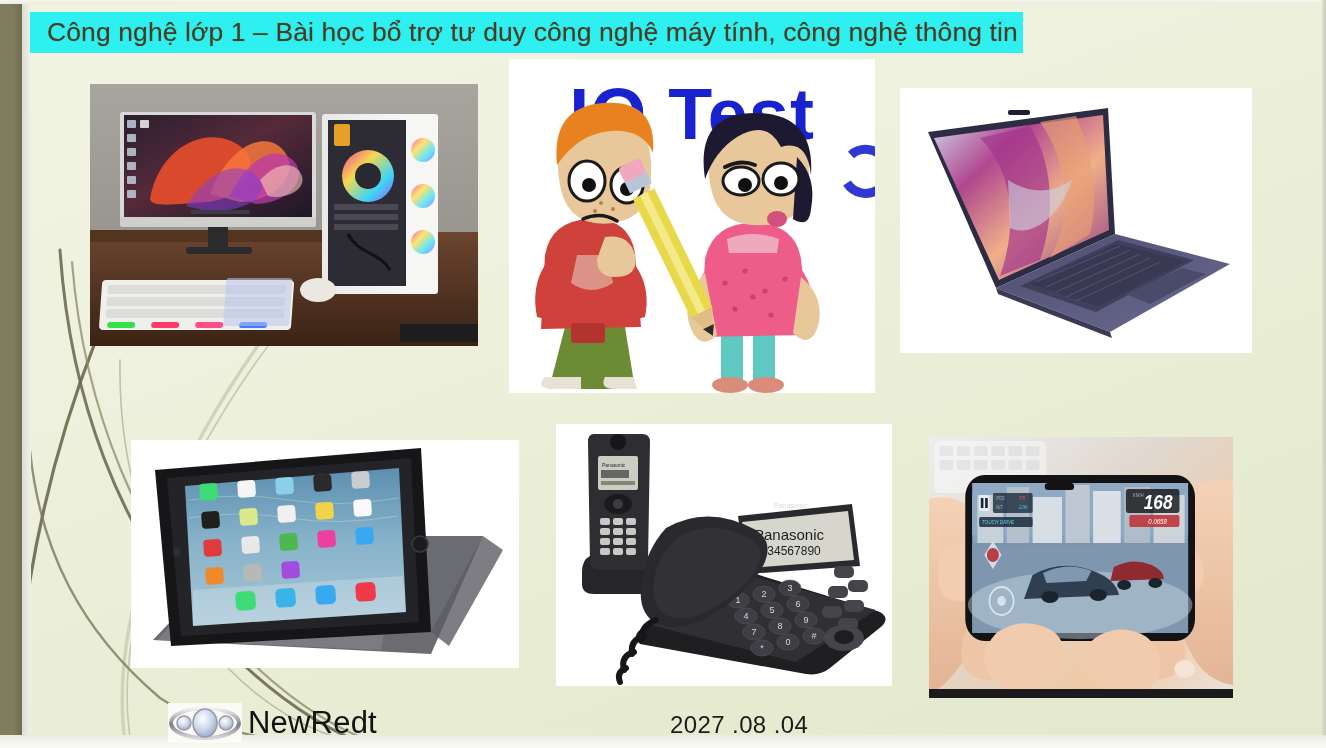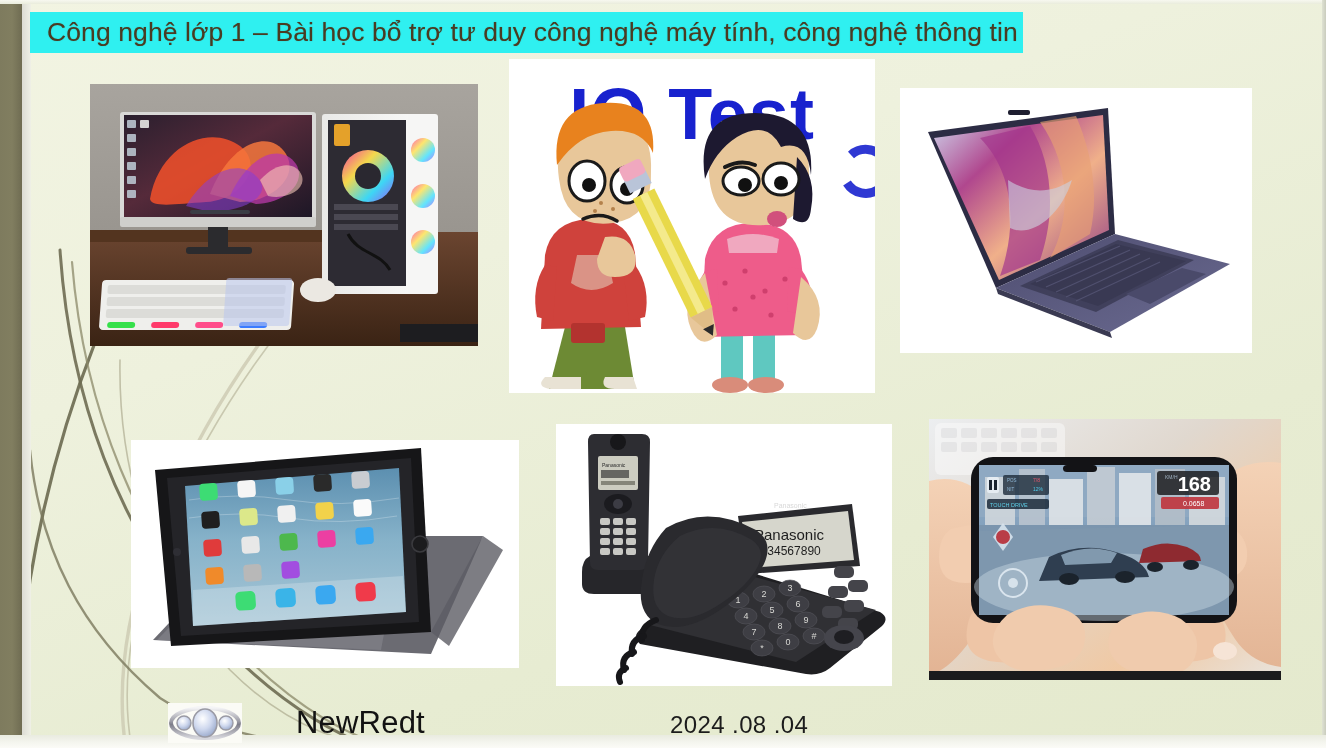--- a/index.html
+++ b/index.html
@@ -71,21 +71,21 @@
   }
   .photo svg, .photo .inner{ display:block; width:100%; height:100%; }
 
   
   .footer-logo{
     position:absolute; left:168px; top:703px; width:74px; height:40px;
     background:#fbfbf6; z-index:8;
   }
   .footer-name{
     position:absolute; left:248px; top:705px; z-index:8;
-    font-size:31px; color:#121212; font-weight:400; letter-spacing:.2px;margin-left:48px;
+    font-size:31px; color:#121212; font-weight:400; letter-spacing:.2px;
   }
   .footer-date{
     position:absolute; left:670px; top:711px; z-index:8;
     font-size:24px; color:#1c1c1c; letter-spacing:.4px;
   }
 </style>
 </head>
 <body>
 
 <div id="slide">
@@ -450,21 +450,21 @@
       <path d="M124 112 q36 -18 72 4 q14 10 6 26 q-10 20 -38 38 q-30 20 -52 12 q-18 -8 -14 -36 q4 -26 26 -44Z" fill="#38383e" opacity=".55"></path>
       <g stroke="#17171a" stroke-width="6" fill="none" stroke-linecap="round">
         <path d="M100 196 q-16 6 -14 20"></path>
         <path d="M88 212 q-14 4 -12 18"></path>
         <path d="M78 228 q-14 4 -10 18"></path>
         <path d="M70 244 q-10 4 -6 14"></path>
       </g>
     </svg>
   </div>
 
-  <div class="photo" style="left:929px; top:419px; width:352px; height:261px;">
+  <div class="photo" style="left:929px; top:437px; width:304px; height:261px;font-style:italic;">
     <svg viewBox="0 0 352 261" preserveAspectRatio="none">
       <defs>
         <linearGradient id="deskbg" x1="0" y1="0" x2="1" y2="1">
           <stop offset="0" stop-color="#eceef0"></stop>
             <stop offset=".4" stop-color="#e0d8cf"></stop>
           <stop offset=".75" stop-color="#f0c9a4"></stop>
             <stop offset="1" stop-color="#e8e4de"></stop>
         </linearGradient>
         <linearGradient id="game" x1="0" y1="0" x2="0" y2="1">
           <stop offset="0" stop-color="#97b2cc"></stop>
@@ -581,15 +581,15 @@
           <stop offset="1" stop-color="#8fa0c4"></stop>
         </radialGradient>
       </defs>
       <ellipse cx="37" cy="20" rx="34" ry="15" fill="none" stroke="url(#lgMetal)" stroke-width="4"></ellipse>
       <ellipse cx="37" cy="20" rx="12" ry="14" fill="url(#lgCore)" stroke="#9a9aa4" stroke-width="1.6"></ellipse>
       <circle cx="16" cy="20" r="7" fill="url(#lgCore)" stroke="#9a9aa4" stroke-width="1.4"></circle>
       <circle cx="58" cy="20" r="7" fill="url(#lgCore)" stroke="#9a9aa4" stroke-width="1.4"></circle>
     </svg>
   </div>
   <div class="footer-name">NewRedt</div>
-  <div class="footer-date">2024 .08 .04</div>
+  <div class="footer-date">2027 .08 .04</div>
 
 </div>
 
 </body></html>

